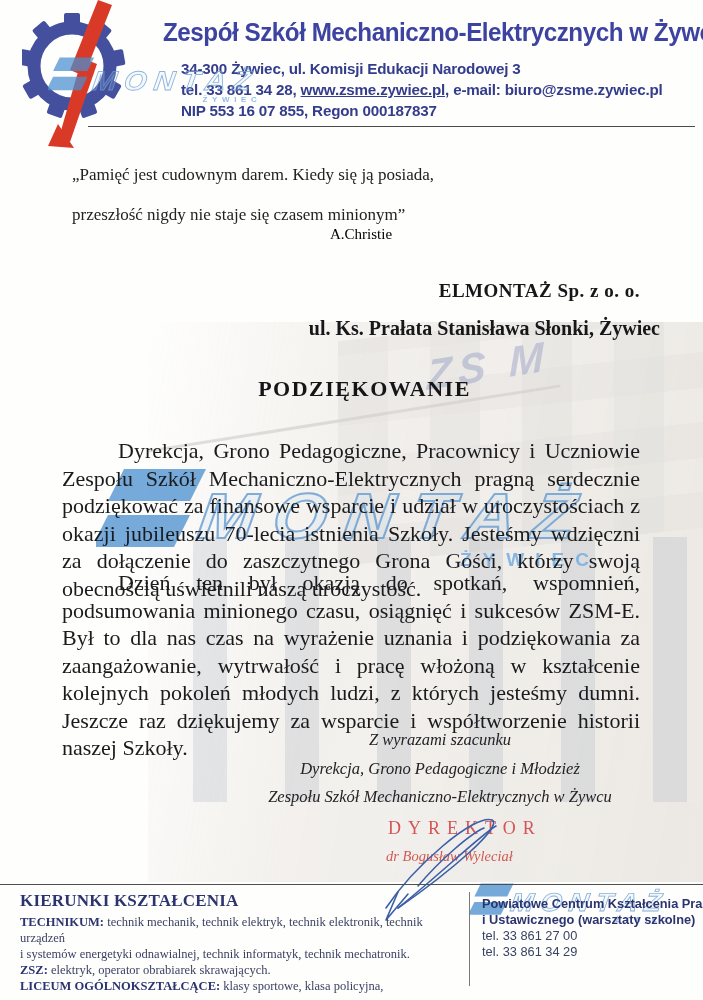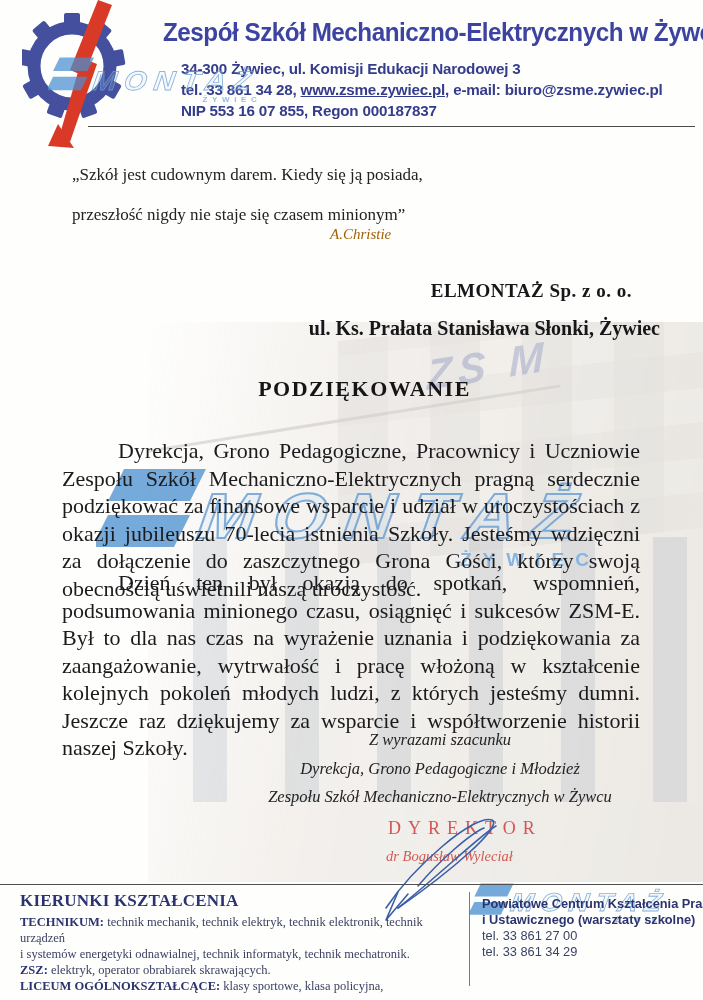--- a/index.html
+++ b/index.html
@@ -24,24 +24,24 @@
   }
   #addr1{top:60px;} #addr2{top:81px;} #addr3{top:102px;}
   .uline{text-decoration:underline;}
   #header-rule{left:88px;top:126px;width:607px;height:0;border-top:1.5px solid #4b4b4b;}
 
   
   #logo{left:22px;top:0px;}
 
   
   #quote{left:72px;top:155px;width:420px;font-size:17px;line-height:40px;color:#222;}
-  #quote-author{left:330px;top:226px;font-size:15px;color:#a16207;font-style:italic;}
-
-  
-  #recipient-company{left:0;top:280px;width:632px;text-align:right;
+  #quote-author{left:330px;top:226px;font-size:15px;color:#000000;}
+
+  
+  #recipient-company{left:8px;top:280px;width:632px;text-align:right;
     font-size:19px;font-weight:bold;letter-spacing:.5px;color:#17171a;}
   #recipient-address{left:0;top:317px;width:660px;text-align:right;
     font-size:20px;font-weight:bold;color:#17171a;}
 
   
   #letter-title{left:0;top:376px;width:703px;text-align:center;
     font-size:22px;font-weight:bold;letter-spacing:1.5px;color:#151517;padding-left:13px;}
 
   
   .para{left:62px;width:578px;font-size:22px;line-height:27.5px;
@@ -177,21 +177,21 @@
   <div id="wm-footer" class="wm">
     <svg width="112" height="100" viewBox="0 0 112 100" style="position:absolute;left:4px;top:8px">
       <polygon points="28,6 110,6 94,38 12,38" fill="rgba(72,142,206,.8)"></polygon>
       <polygon points="12,52 94,52 78,84 -4,84" fill="rgba(72,142,206,.8)"></polygon>
     </svg>
     <span class="wm-word">MONTAŻ</span>
     <span class="wm-sub">ŻYWIEC</span>
   </div>
 
   <div id="quote" class="abs">
-    <div>„Szkół jest cudownym darem. Kiedy się ją posiada,</div>
+    <div>„Pamięć jest cudownym darem. Kiedy się ją posiada,</div>
     <div>przeszłość nigdy nie staje się czasem minionym”</div>
   </div>
   <div id="quote-author" class="abs">A.Christie</div>
 
   <div id="recipient-company" class="abs">ELMONTAŻ Sp. z o. o.</div>
   <div id="recipient-address" class="abs">ul. Ks. Prałata Stanisława Słonki, Żywiec</div>
 
   <div id="letter-title" class="abs">PODZIĘKOWANIE</div>
 
   <div id="para1" class="abs para">Dyrekcja, Grono Pedagogiczne, Pracownicy i Uczniowie Zespołu Szkół Mechaniczno-Elektrycznych pragną serdecznie podziękować za finansowe wsparcie i udział w uroczystościach z okazji jubileuszu 70-lecia istnienia Szkoły. Jesteśmy wdzięczni za dołączenie do zaszczytnego Grona Gości, którzy swoją obecnością uświetnili naszą uroczystość.</div>

